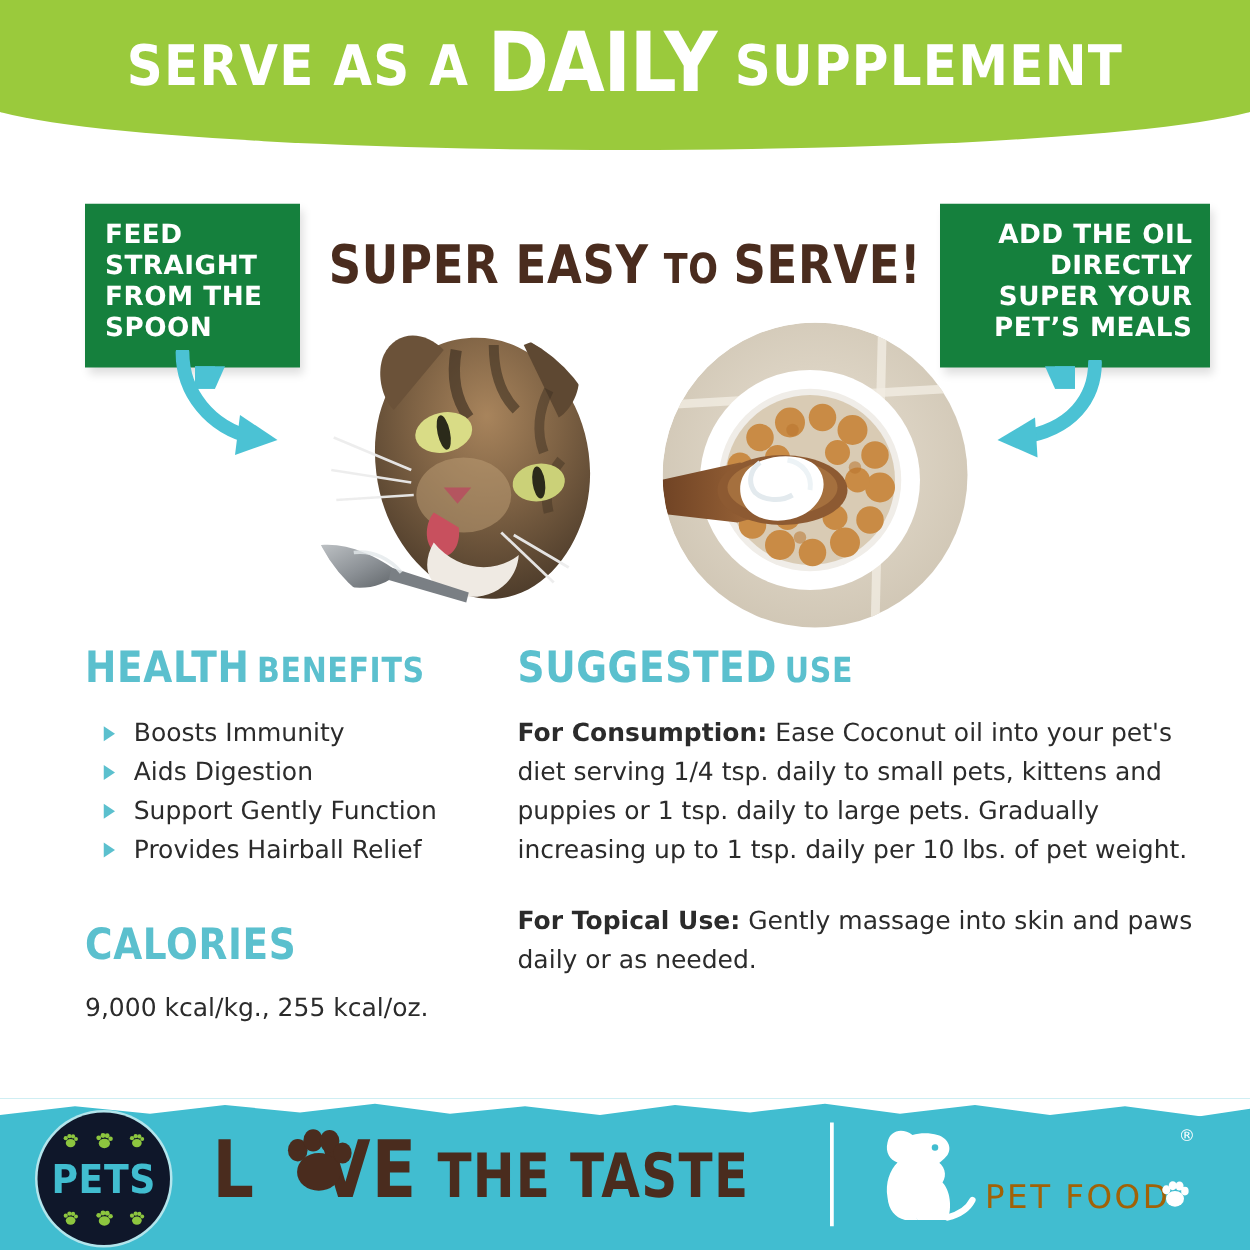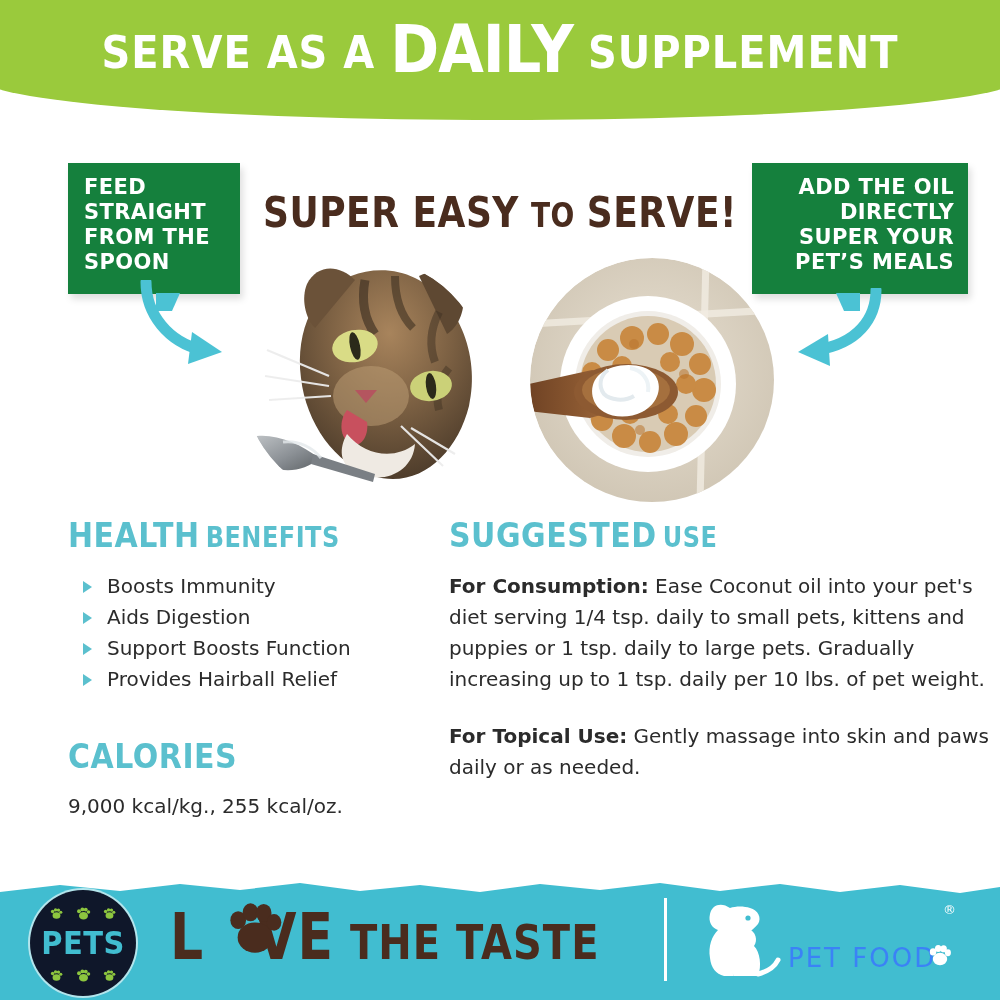--- a/index.html
+++ b/index.html
@@ -153,21 +153,20 @@
     position: absolute;
     left: 68px;
     top: 520px;
     width: 330px;
   }
   .col-right {
     position: absolute;
     left: 414px;
     top: 520px;
     width: 540px;
-    margin-left: 35px;
   }
   .section-head {
     color: #5BC0CE;
     font-family: "DejaVu Sans", sans-serif;
     font-weight: bold;
     letter-spacing: 0.5px;
     transform: scaleY(1.15);
     transform-origin: left bottom;
     margin: 0 0 16px 0;
   }
@@ -311,21 +310,21 @@
     left: 243px;
     top: 4px;
     color: #ffffff;
     font-family: "DejaVu Sans", sans-serif;
     font-size: 13px;
   }
   .rp-sub {
     position: absolute;
     left: 88px;
     top: 45px;
-    color: #3b82f6;
+    color: #a16207;
     font-family: "DejaVu Sans", sans-serif;
     font-size: 26px;
     letter-spacing: 2px;
     white-space: nowrap;
   }
   .rp-sub-paw { position: absolute; left: 228px; top: 45px; }
 </style>
 </head>
 <body>
 
@@ -492,21 +491,21 @@
   </div>
 
   <div class="col-left">
     <div class="section-head">
       <span class="lg">HEALTH</span>
       <span class="sm">BENEFITS</span>
     </div>
     <ul class="benefits">
       <li><span class="tri"></span><span>Boosts Immunity</span></li>
       <li><span class="tri"></span><span>Aids Digestion</span></li>
-      <li><span class="tri"></span><span>Support Boosts Function</span></li>
+      <li><span class="tri"></span><span>Support Gently Function</span></li>
       <li><span class="tri"></span><span>Provides Hairball Relief</span></li>
     </ul>
 
     <div class="calories-block">
       <div class="section-head">
         <span class="lg">CALORIES</span>
       </div>
       <div class="calories-value">9,000 kcal/kg., 255 kcal/oz.</div>
     </div>
   </div>

